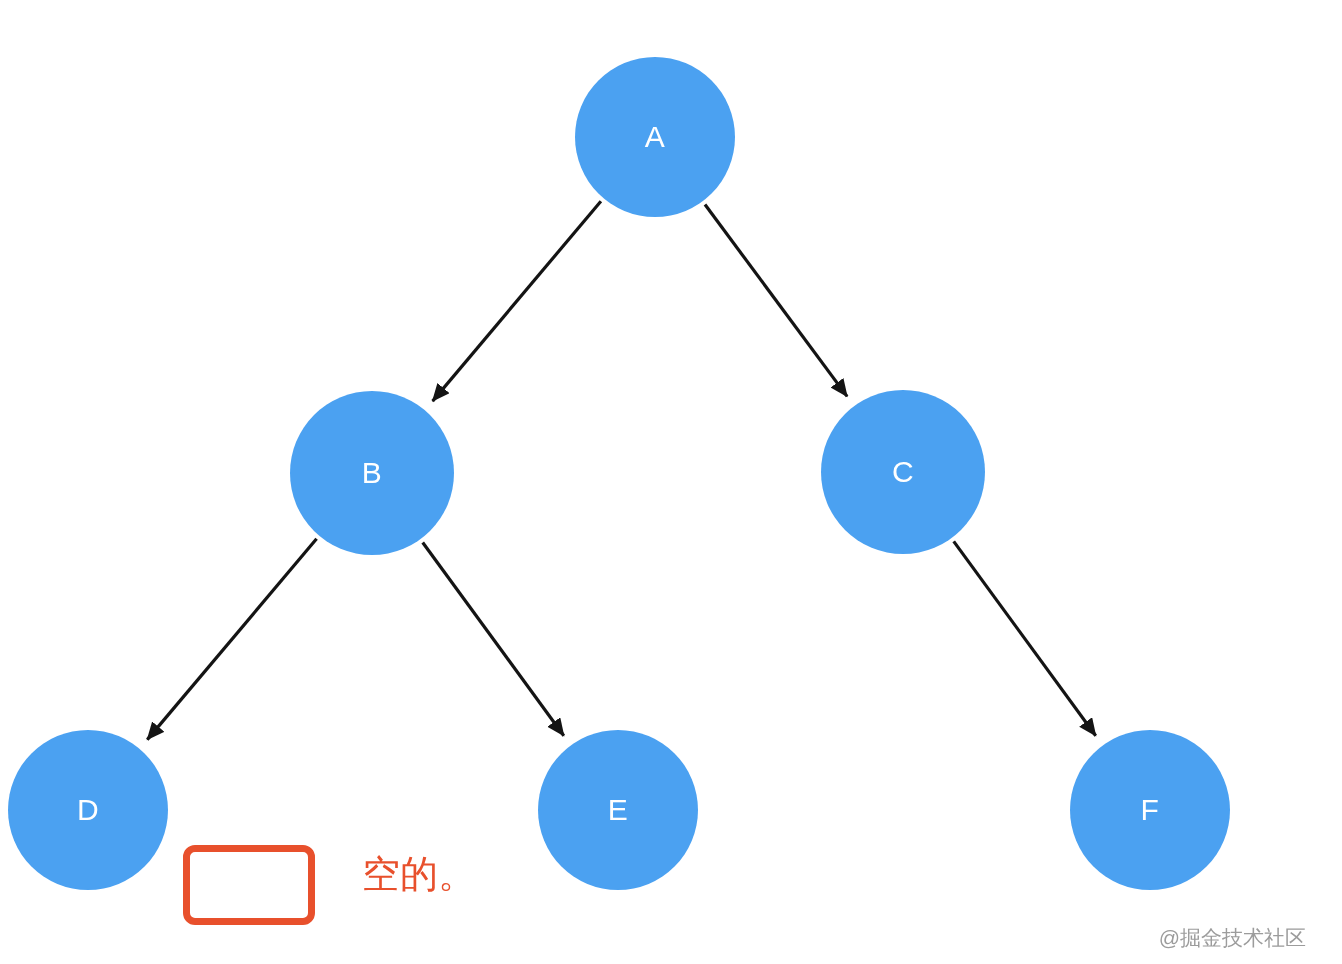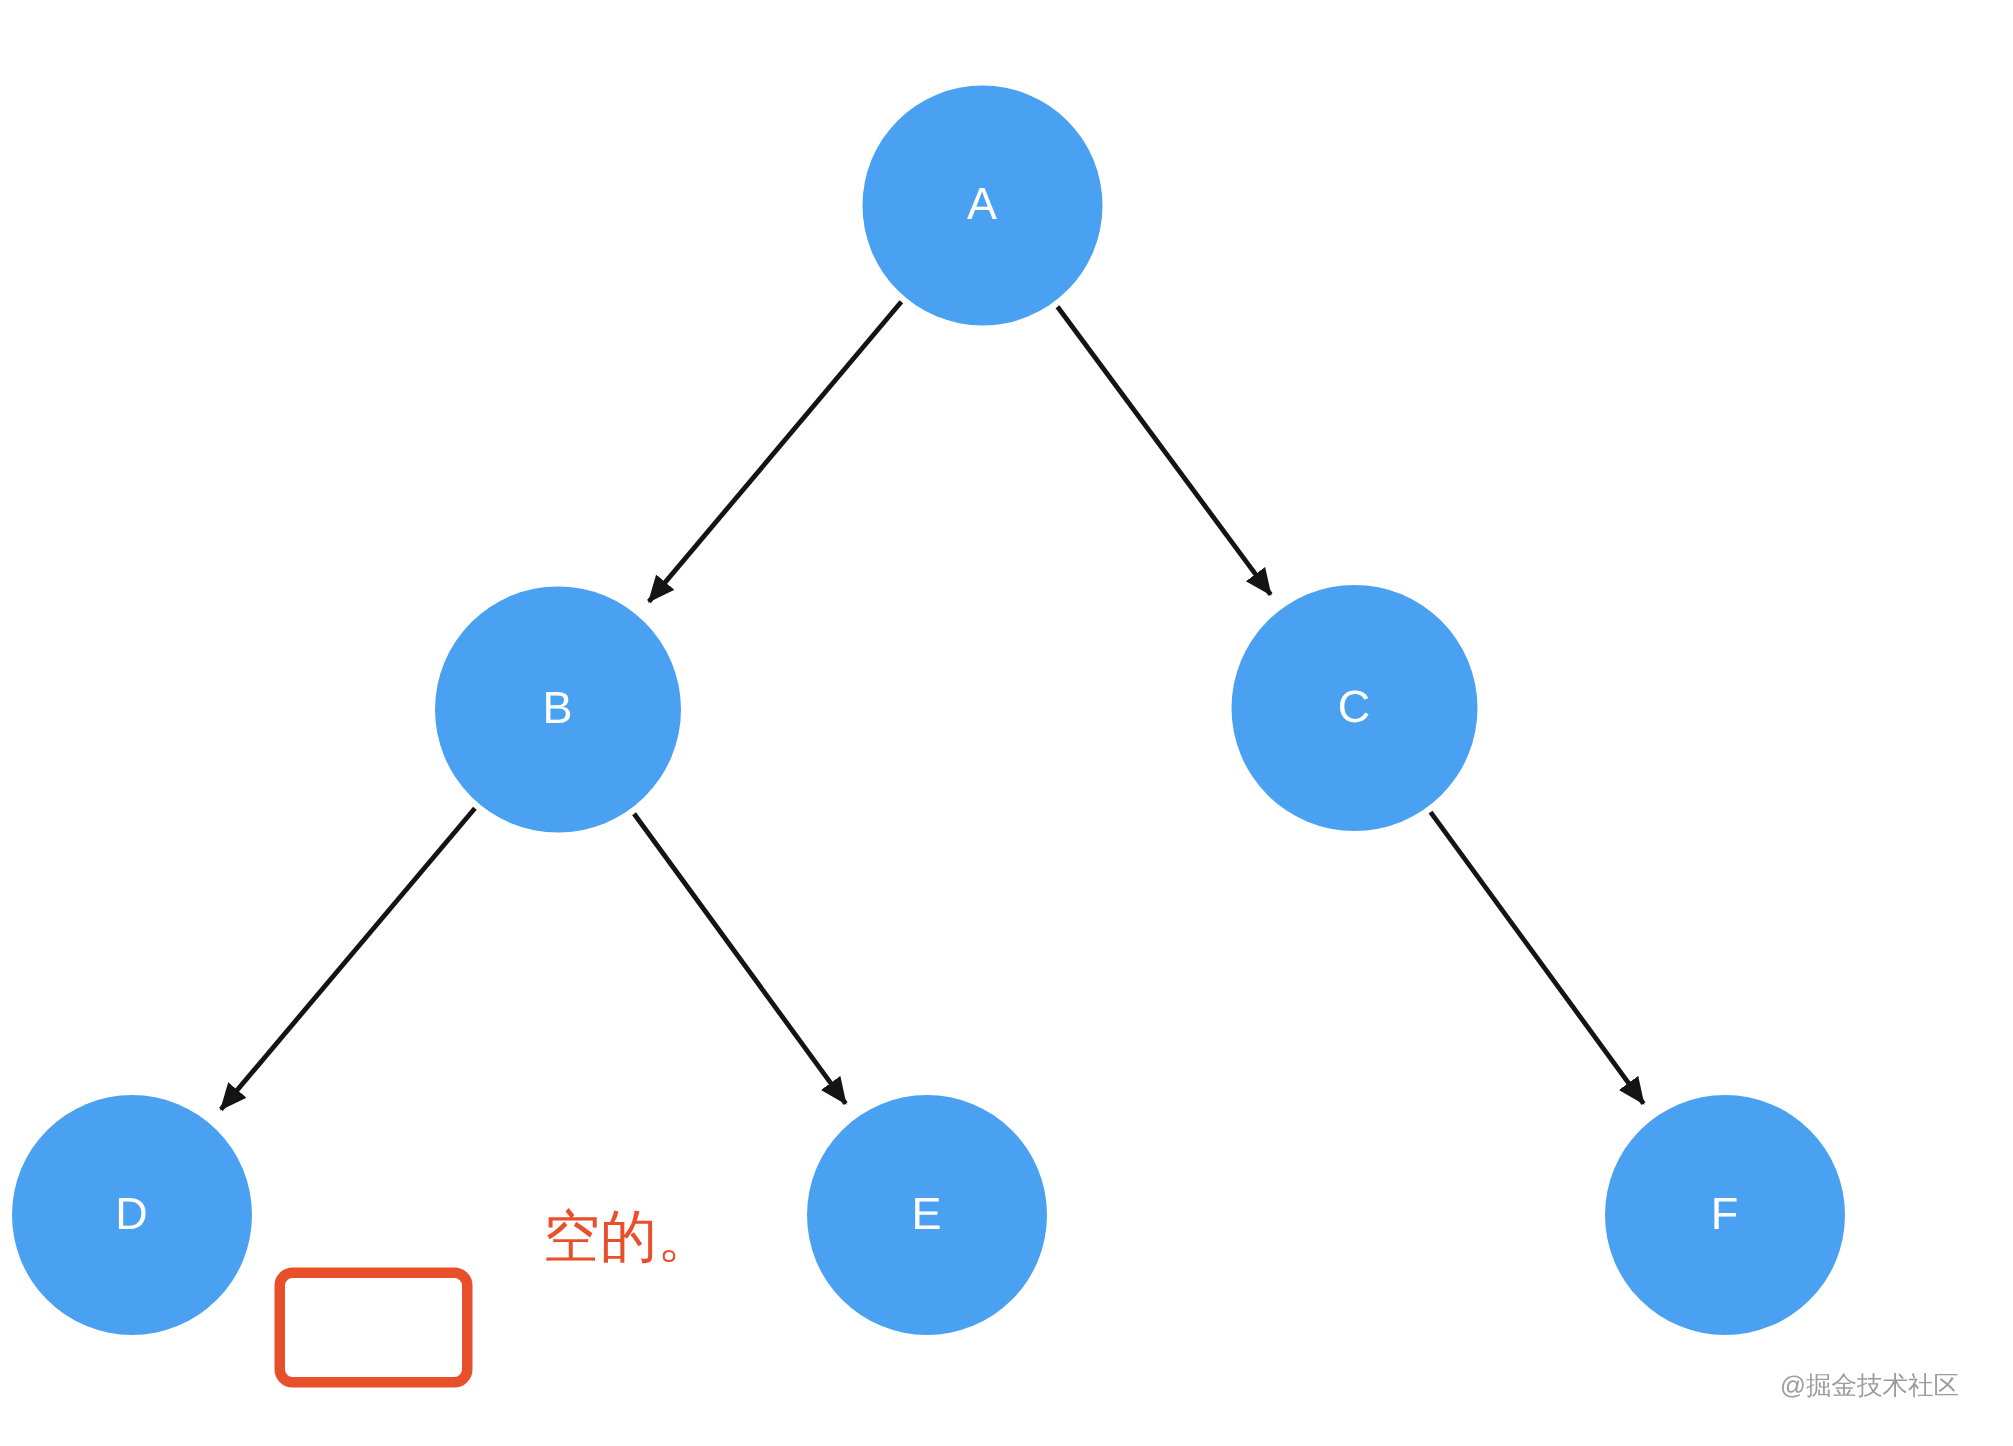--- a/index.html
+++ b/index.html
@@ -25,31 +25,31 @@
     position:absolute;
     left:183px;top:845px;
     width:132px;height:80px;
     box-sizing:border-box;
     border:7px solid var(--accent,#E8502C);
     border-radius:12px;
     background:transparent;
   }
   .annotation{
     position:absolute;
-    left:362px;top:800px;
+    left:362px;top:849px;
     color:var(--accent,#E8502C);
     font-size:38px;
     line-height:50px;
     white-space:nowrap;
   }
   .watermark{
     position:absolute;
-    right:36px;bottom:29px;
+    right:36px;bottom:12px;
     color:var(--wm,#9C9C9C);
-    font-size:17px;
+    font-size:21px;
     white-space:nowrap;
   }
 </style>
 </head>
 <body>
 
 <div class="canvas">
   <svg id="edges-svg" viewBox="0 0 1342 964">
       <defs>
         <marker id="arrowhead" markerUnits="userSpaceOnUse" markerWidth="22" markerHeight="18" refX="17" refY="8" orient="auto">

